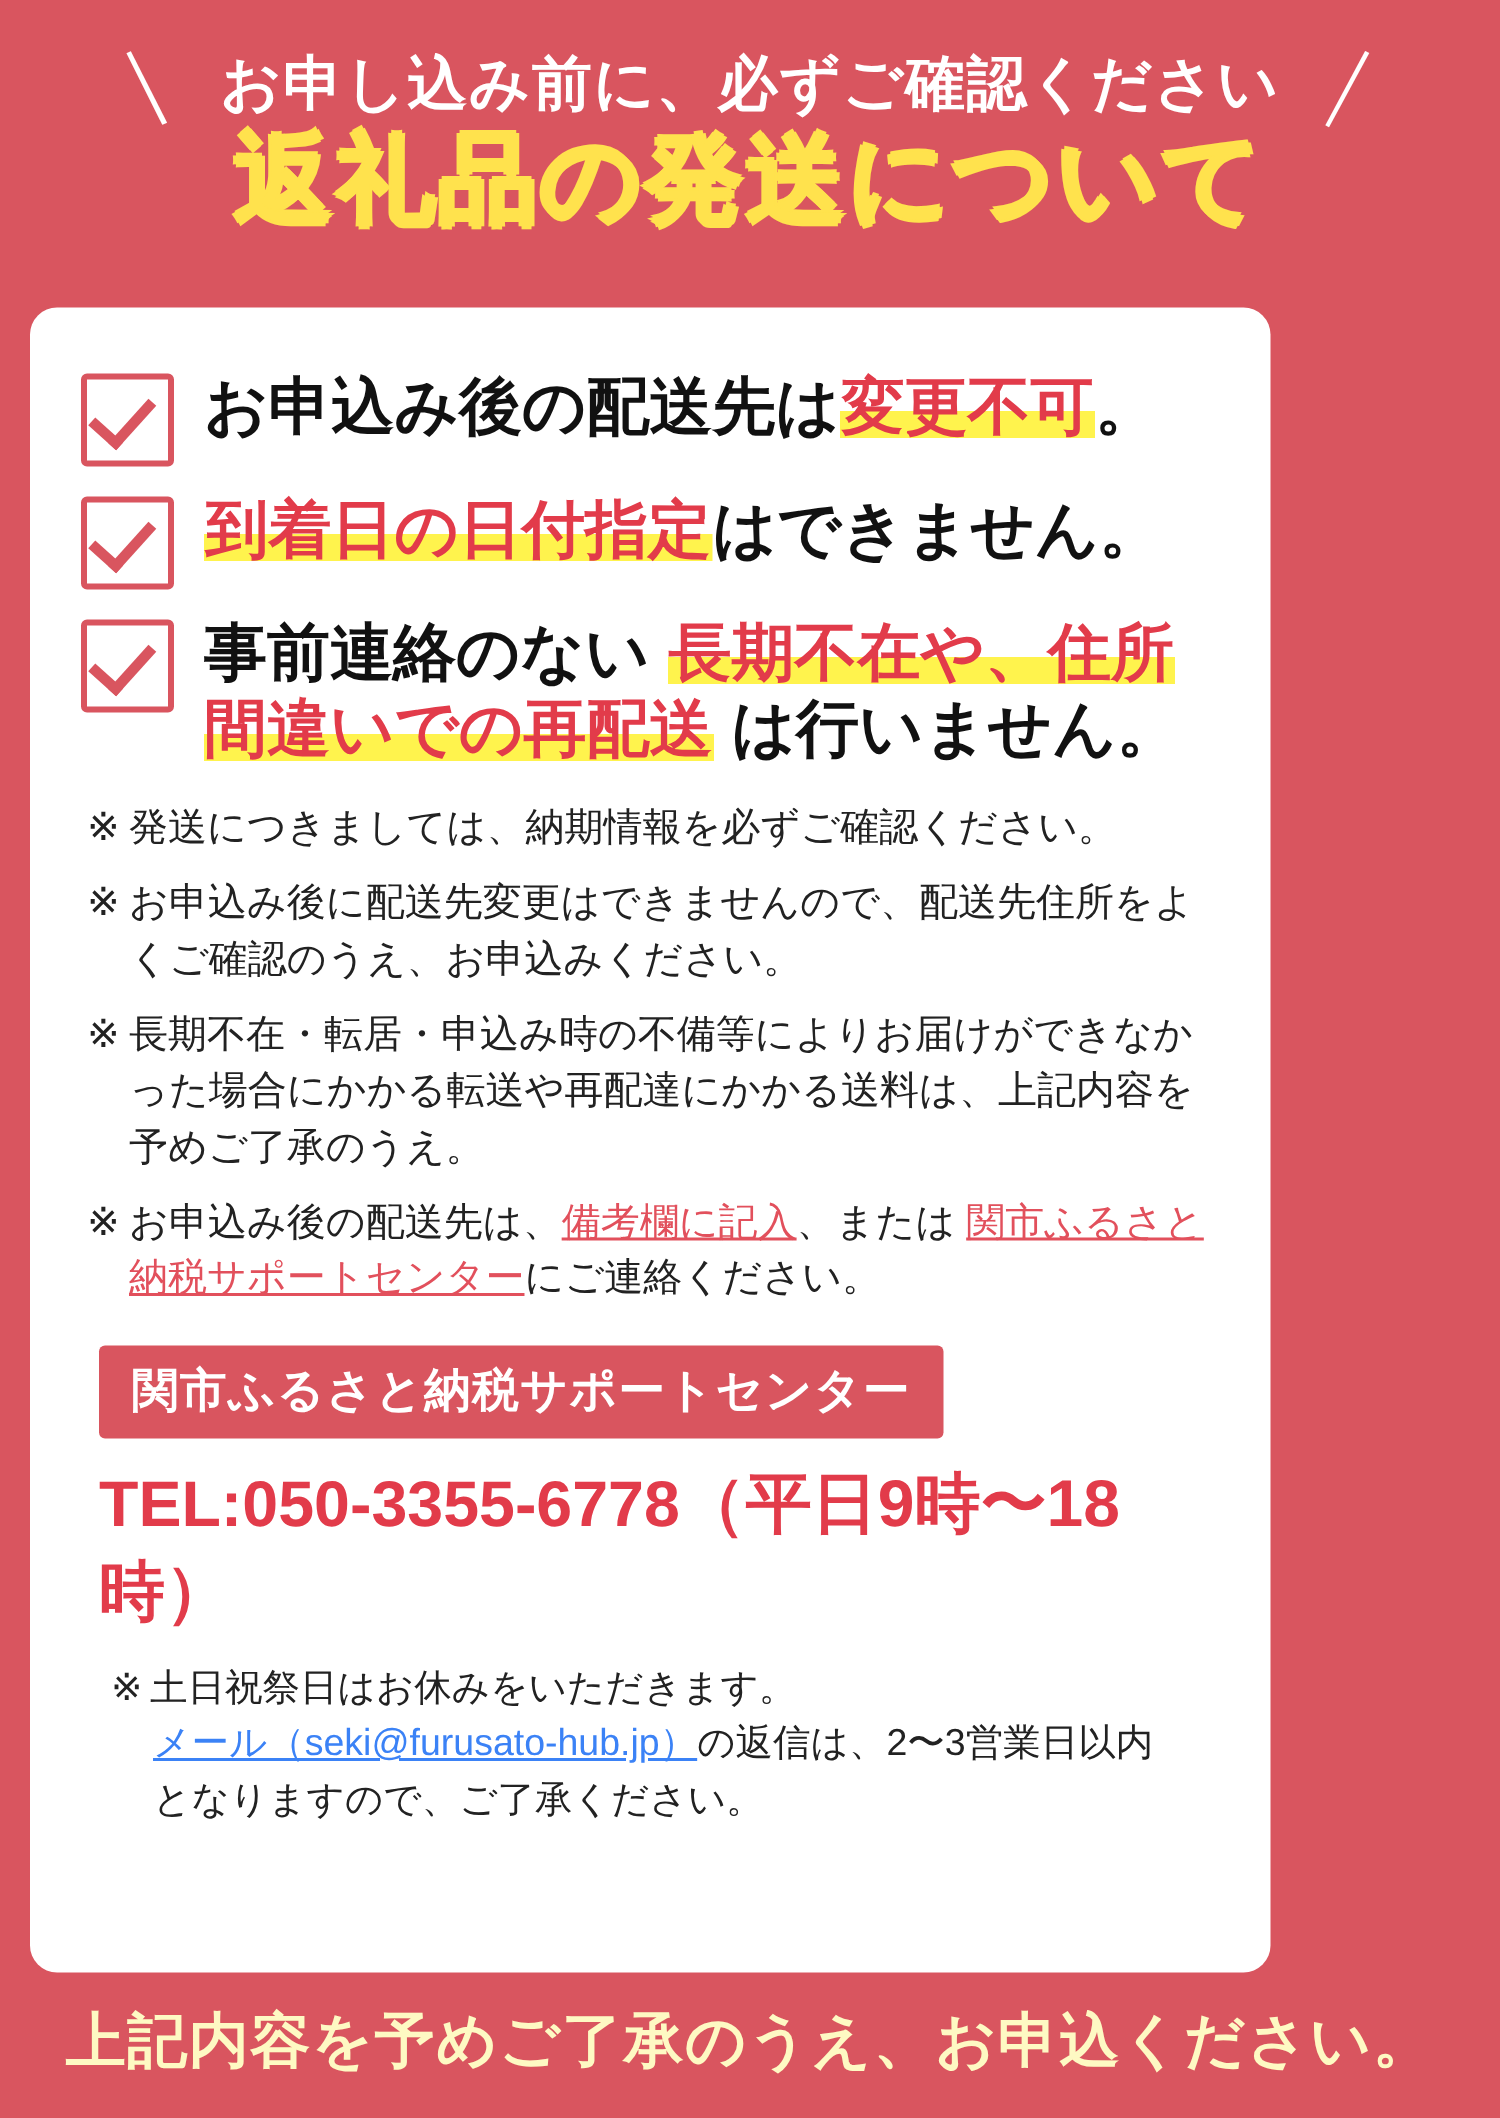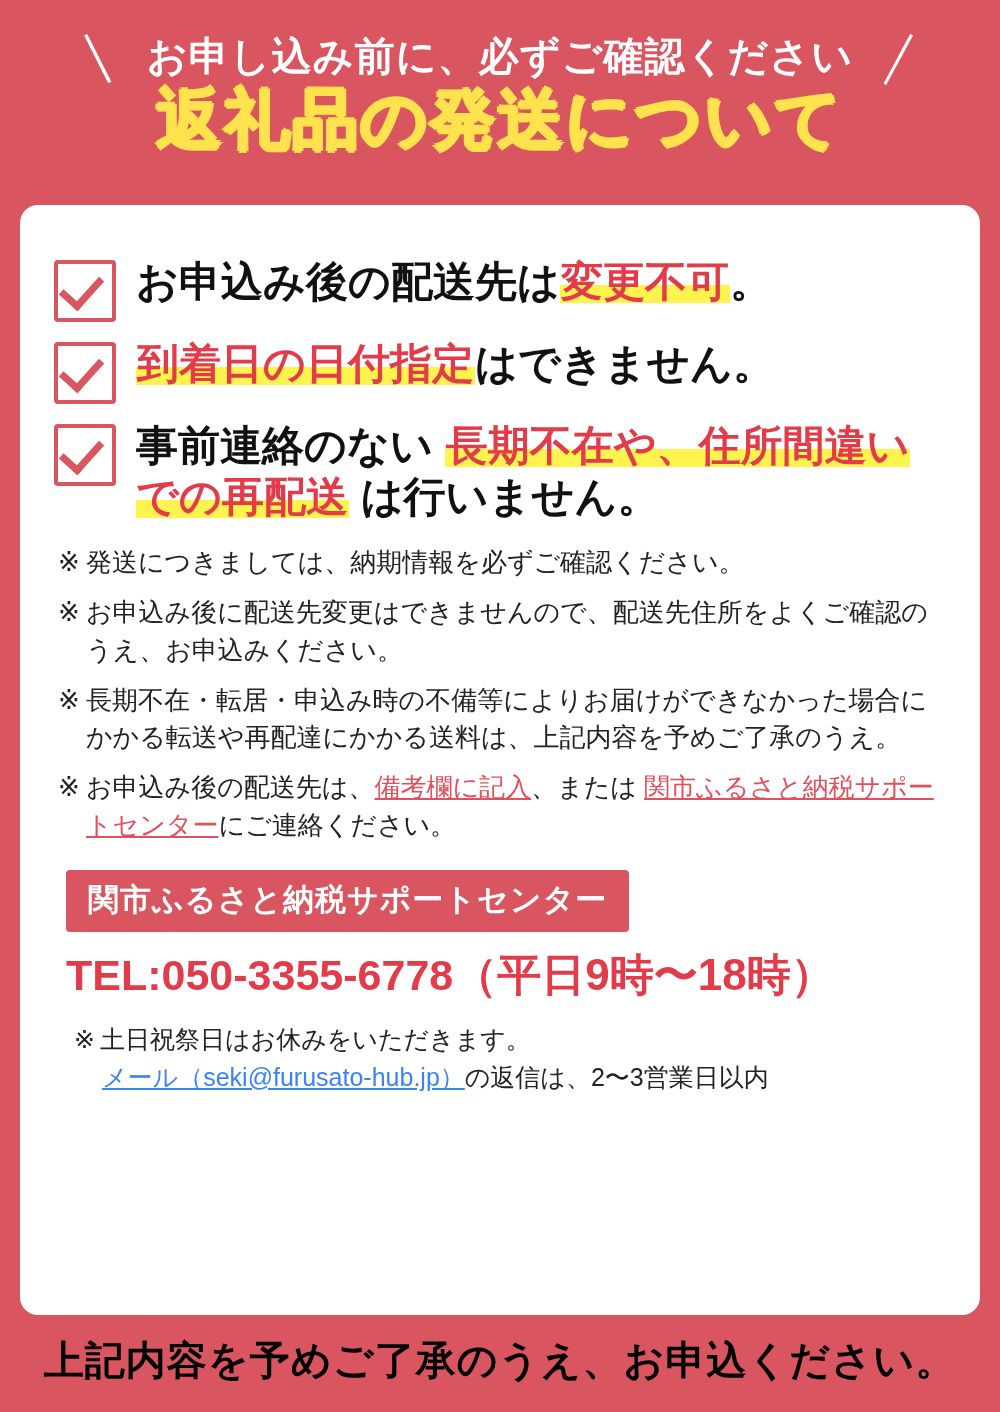--- a/index.html
+++ b/index.html
@@ -54,26 +54,26 @@
     line-height: 1.1;
     -webkit-text-stroke: 0px;
     text-shadow:
       2px 0 0 #ffe24d, -2px 0 0 #ffe24d, 0 2px 0 #ffe24d, 0 -2px 0 #ffe24d;
   }
   
   .card {
     position: absolute;
     left: 20px;
     top: 205px;
-    width: 960px;
+    width: 827px;
     height: 1110px;
     background: #ffffff;
     border-radius: 18px;
     box-sizing: border-box;
-    padding: 41px 34px 10px 34px;
+    padding: 30px 34px 10px 34px;
   }
   
   .checklist {
     margin: 10px 0 0 0;
   }
   .check-row {
     display: flex;
     align-items: flex-start;
     margin-bottom: 16px;
   }
@@ -179,21 +179,21 @@
     color: #3b82f6;
     text-decoration: underline;
   }
   
   .footer {
     position: absolute;
     left: 0;
     right: 0;
     bottom: 24px;
     text-align: center;
-    color: #000000;
+    color: #fef9c3;
     font-size: 40px;
     font-weight: 700;
     letter-spacing: 1px;
   }
 </style>
 </head>
 <body>
 
 <div class="banner">
 
@@ -263,20 +263,23 @@
         <span>TEL:050-3355-6778</span><span class="hours">（平日9時〜18時）</span>
       </div>
       <div class="contact-notes">
         <div class="cnote">
           <span class="mark">※</span>
           <span>土日祝祭日はお休みをいただきます。</span>
         </div>
         <div class="mail-line">
           <span class="link-blue">メール（seki@furusato-hub.jp）</span><span>の返信は、2〜3営業日以内</span>
         </div>
+        <div class="mail-line">
+          <span>となりますので、ご了承ください。</span>
+        </div>
       </div>
     </div>
 
   </div>
 
   <div class="footer">上記内容を予めご了承のうえ、お申込ください。</div>
 
 </div>
 
 </body></html>

